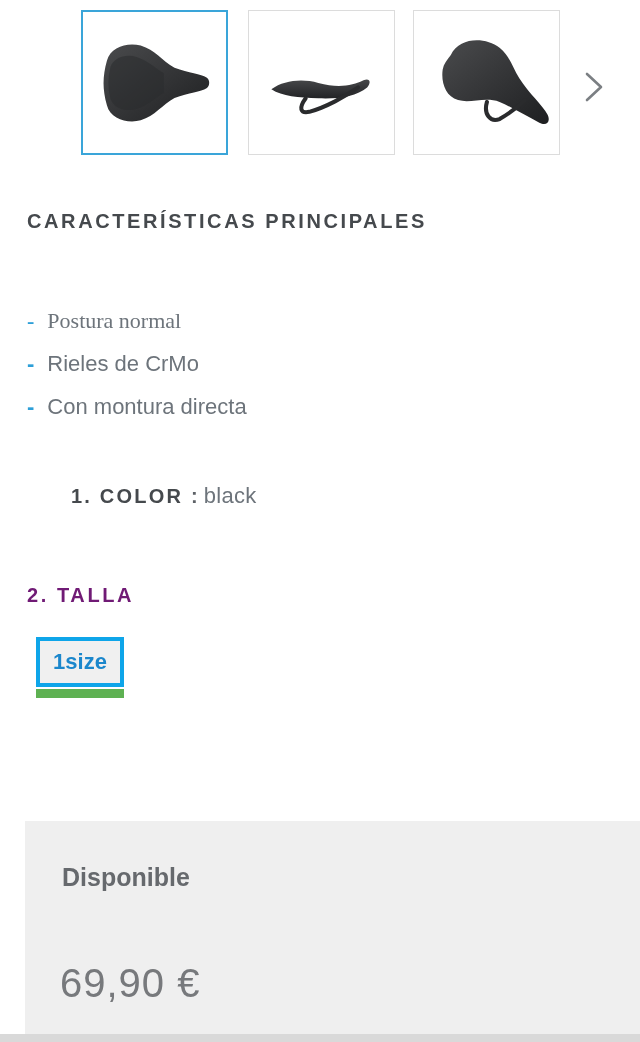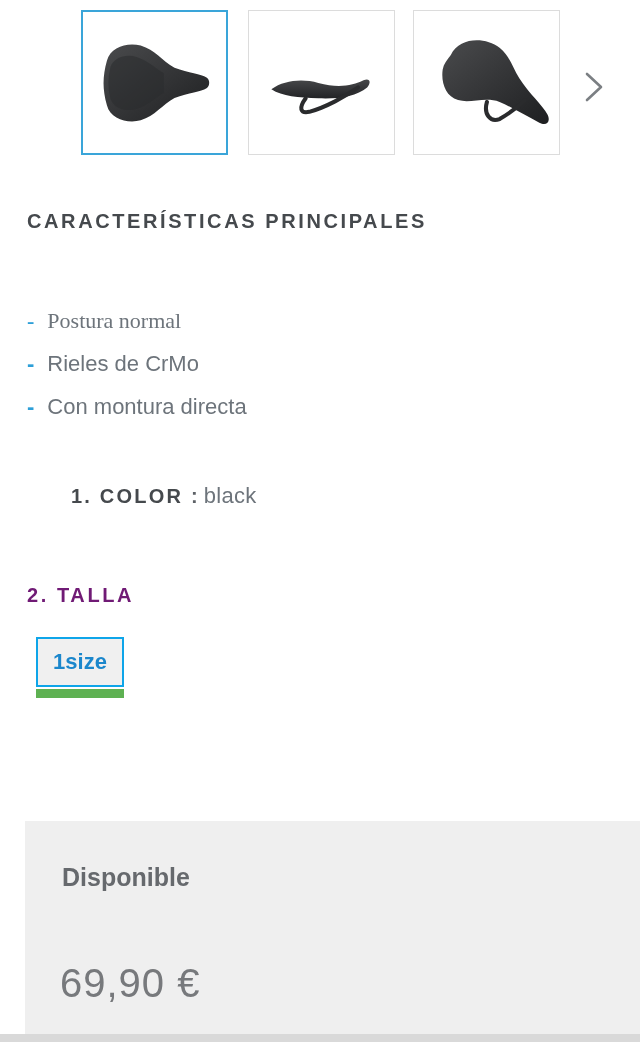--- a/index.html
+++ b/index.html
@@ -110,21 +110,21 @@
     letter-spacing: 2.6px;
     color: #701a75;
   }
   .size-btn {
     position: absolute;
     left: 36px;
     top: 637px;
     width: 88px;
     height: 50px;
     background: #f0f0f0;
-    border: 2px solid #0ea5e9;
+    border: 4px solid #0ea5e9;
     color: #1b87cc;
     font-family: "Liberation Sans", sans-serif;
     font-weight: bold;
     font-size: 22px;
     display: flex;
     align-items: center;
     justify-content: center;
     cursor: pointer;
   }
   .size-underline {

